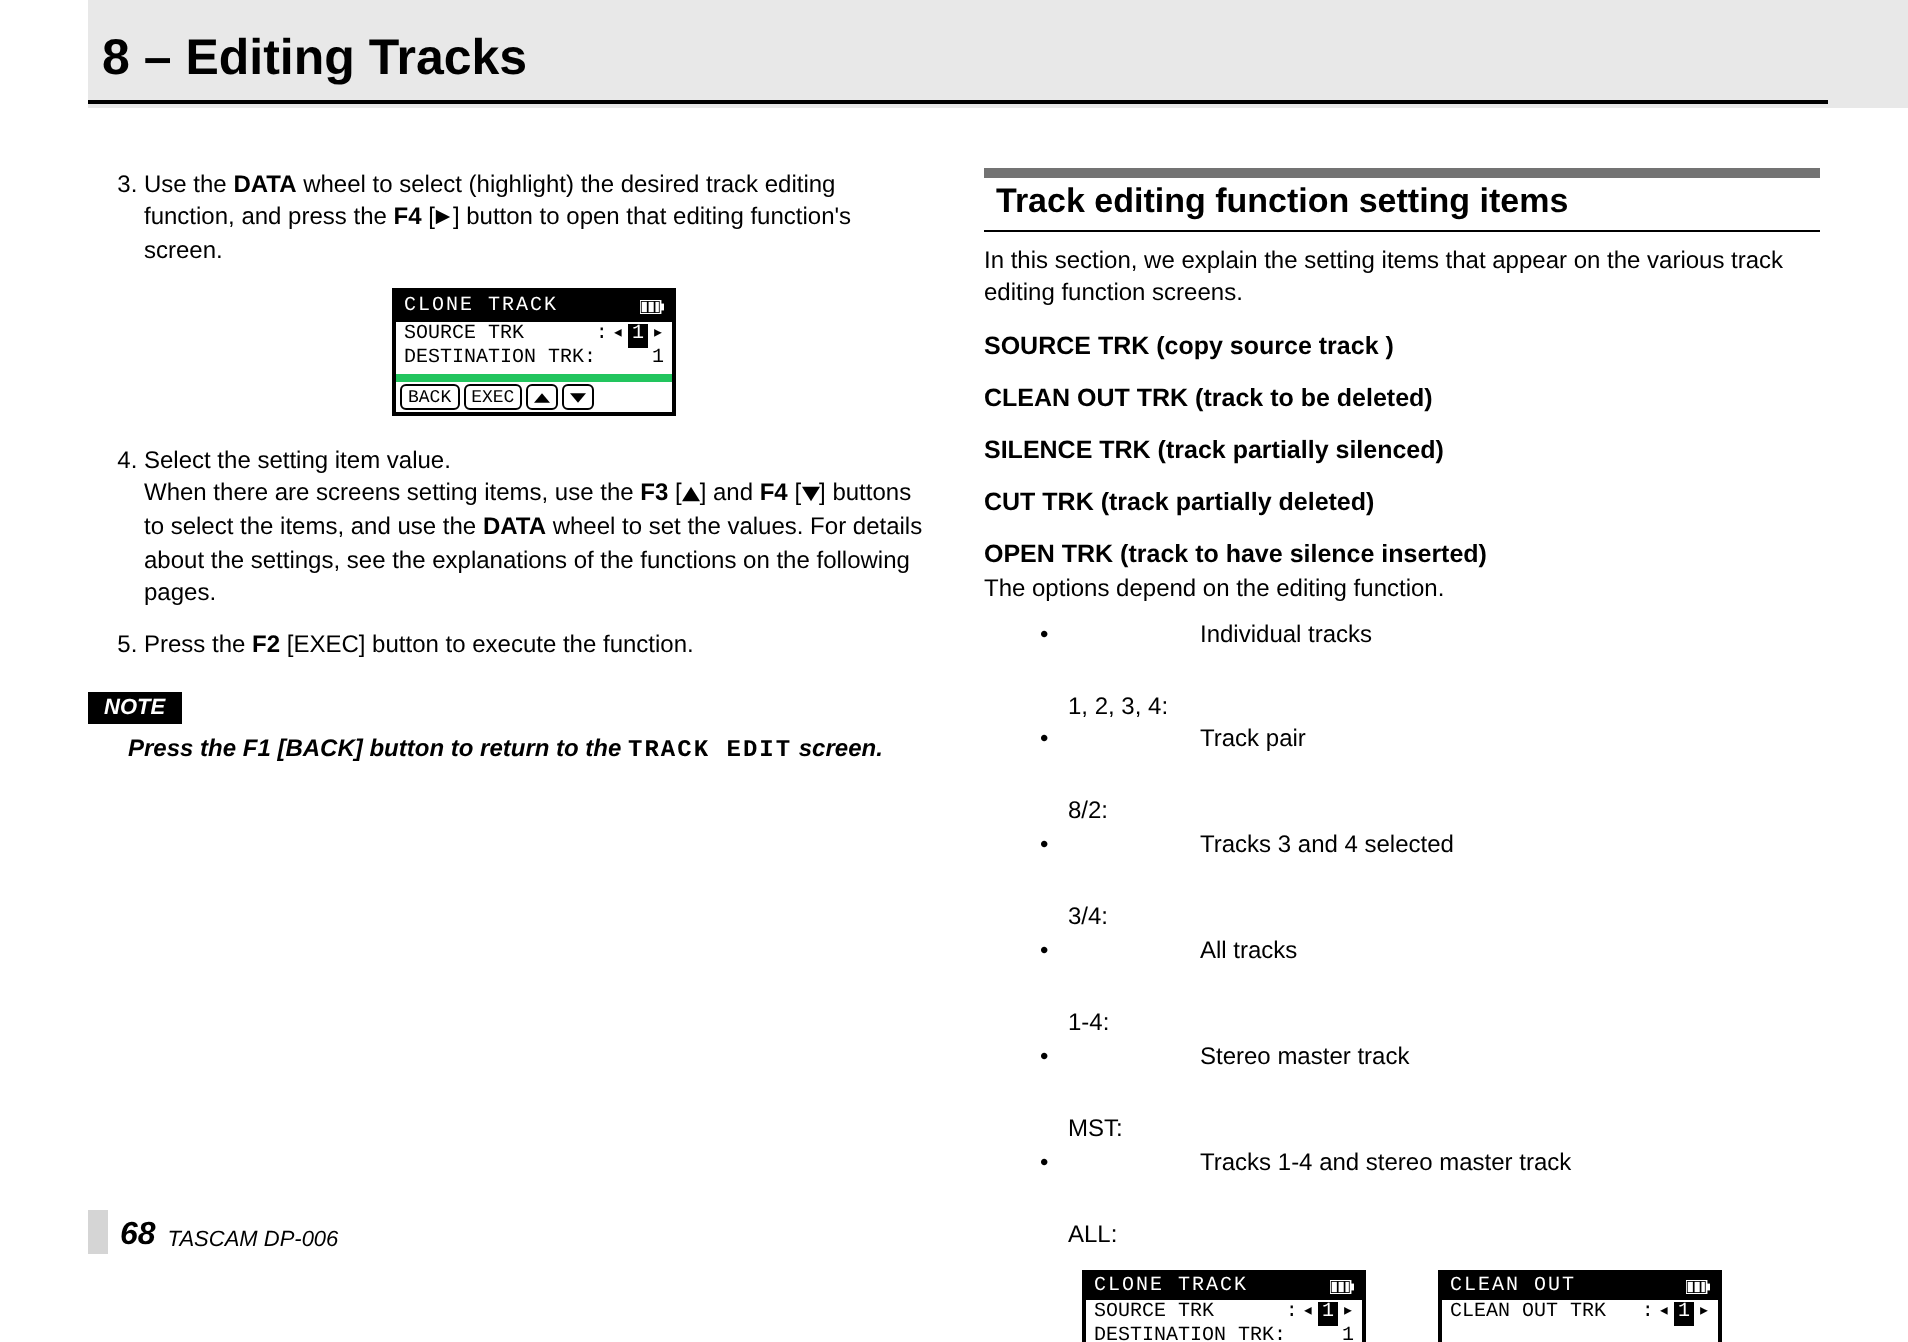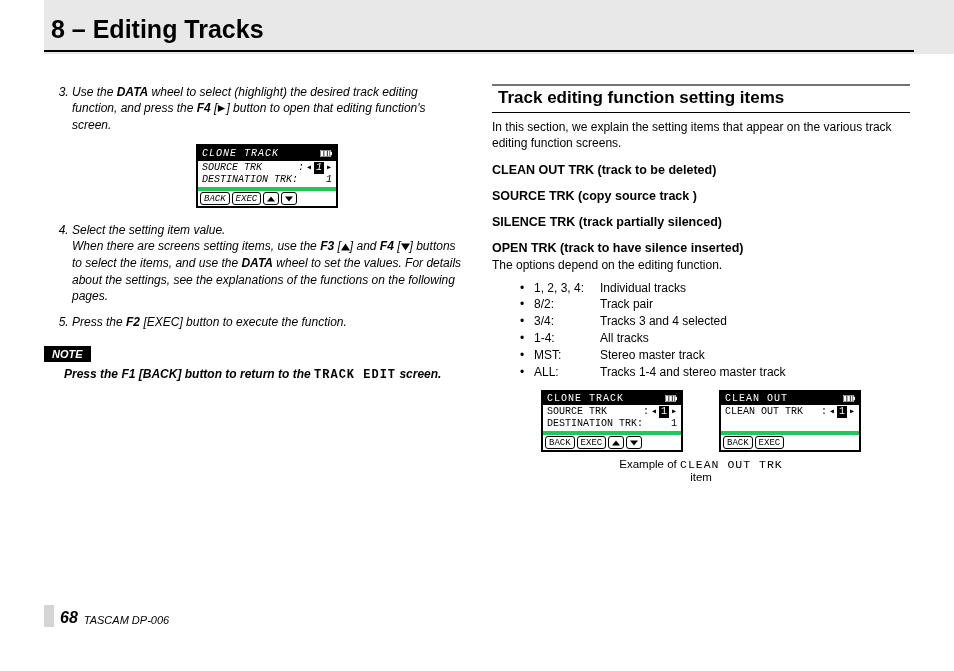--- a/index.html
+++ b/index.html
@@ -40,21 +40,20 @@
     padding: 30px 44px 0 44px;
     gap: 30px;
   }
   .col {
     width: 420px;
   }
   ol.steps {
     list-style: decimal;
     padding-left: 28px;
     margin: 0;
-    font-style: italic;
   }
   ol.steps > li {
     margin-bottom: 10px;
     line-height: 1.35;
   }
   .lcd {
     width: 138px;
     margin: 10px auto 14px auto;
     border: 2px solid #000;
     background: #fff;
@@ -122,21 +121,21 @@
   }
   .mono {
     font-family: "Courier New", monospace;
     font-style: normal;
     letter-spacing: 1px;
   }
   .section-head {
     font-size: 17px;
     font-weight: 900;
     border-bottom: 1.5px solid #000;
-    border-top: 2px solid #737373;
+    border-top: 5px solid #737373;
     padding: 2px 0 4px 6px;
     margin: 0 0 6px 0;
   }
   .item-head {
     font-weight: bold;
     font-size: 12.5px;
     margin: 12px 0 2px 0;
   }
   .bullet-list {
     list-style: none;
@@ -145,21 +144,21 @@
   }
   .bullet-list li {
     display: flex;
     line-height: 1.4;
   }
   .bullet-list li::before {
     content: "•";
     width: 14px;
     flex-shrink: 0;
   }
-  .bl-key { width: 66px; flex-shrink:0;}
+  .bl-key { width: 66px; flex-shrink:0;margin-top:36px;}
   .lcd-pair {
     display: flex;
     gap: 36px;
     justify-content: center;
     margin-top: 8px;
   }
   .lcd-pair .lcd { margin: 0;}
   .cap-row {
     display:flex;
     gap: 6px;
@@ -268,23 +267,24 @@
     <div class="note-badge">NOTE</div>
     <div class="note-text">
       <span>Press the </span><span style="font-style:italic">F1</span><span> [BACK] button to return to the </span><span class="mono">TRACK EDIT</span><span> screen.</span>
     </div>
   </div>
 
   <div class="col">
     <h2 class="section-head">Track editing function setting items</h2>
     <div style="line-height:1.35">In this section, we explain the setting items that appear on the various track editing function screens.</div>
 
+    <div class="item-head">SOURCE TRK (copy source track )</div>
     <div class="item-head">CLEAN OUT TRK (track to be deleted)</div>
-    <div class="item-head">SOURCE TRK (copy source track )</div>
     <div class="item-head">SILENCE TRK (track partially silenced)</div>
+    <div class="item-head">CUT TRK (track partially deleted)</div>
     <div class="item-head">OPEN TRK (track to have silence inserted)</div>
 
     <div style="line-height:1.35">The options depend on the editing function.</div>
 
     <ul class="bullet-list">
       <li>
           <span class="bl-key">1, 2, 3, 4:</span>
           <span>Individual tracks</span>
         </li>
       <li>

